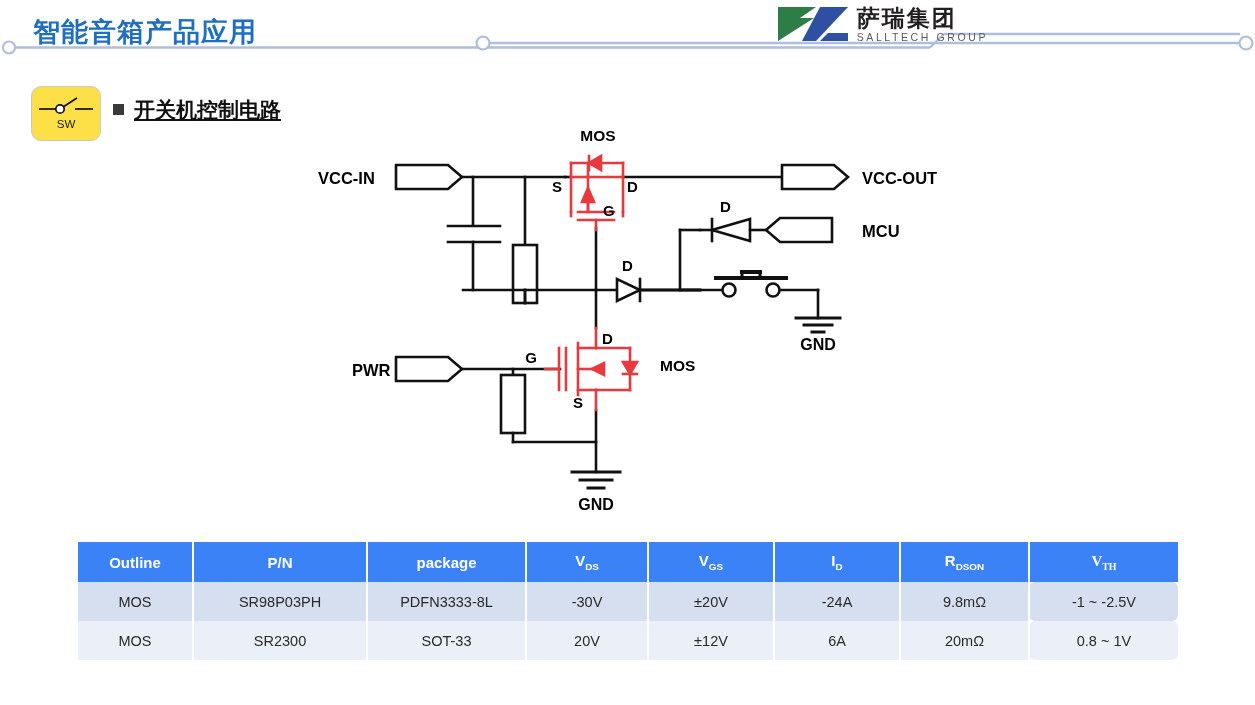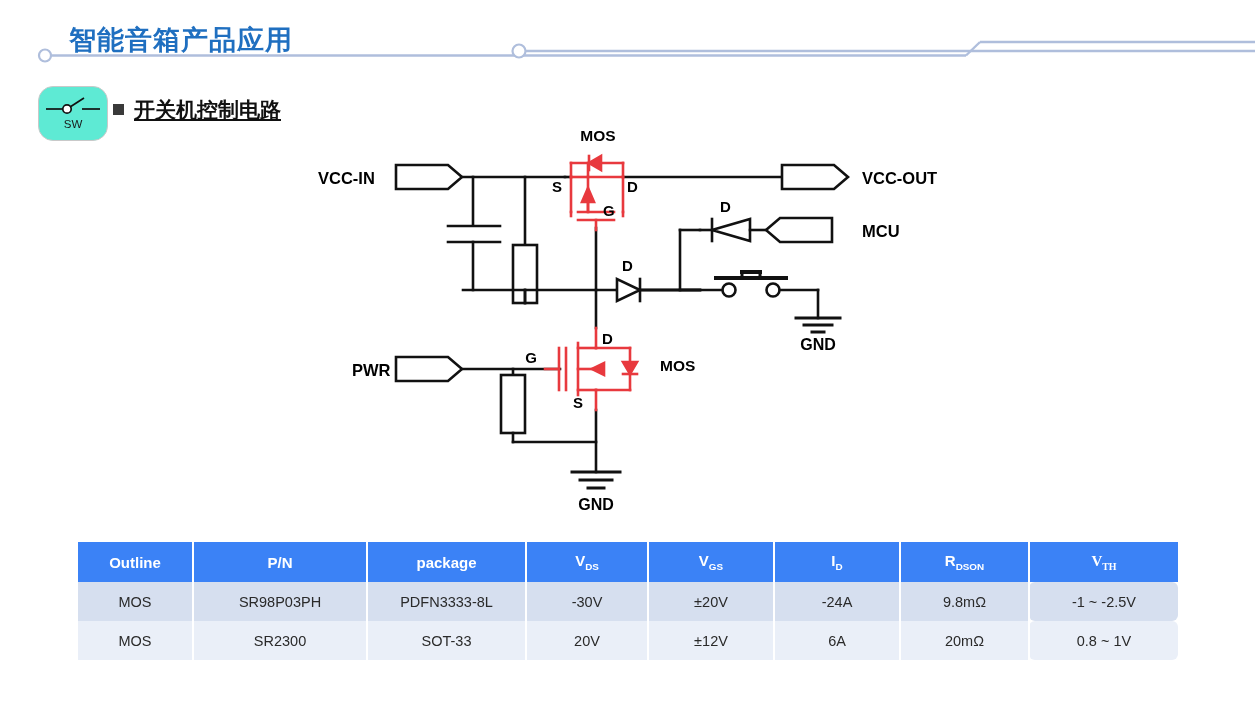--- a/index.html
+++ b/index.html
@@ -2,37 +2,37 @@
 <html><head>
 <meta charset="utf-8">
 <style>
   html,body{margin:0;padding:0;}
   body{
     width:1255px;height:705px;background:#ffffff;
     font-family:"Liberation Sans","DejaVu Sans",sans-serif;
     overflow:hidden;position:relative;
   }
   
-  #header{position:absolute;left:0;top:8px;width:996px;height:70px;margin-left:36px;}
+  #header{position:absolute;left:0;top:0;width:996px;height:70px;}
   #page-title{
     position:absolute;left:33px;top:14px;
     font-size:27px;font-weight:bold;color:#1F6FC0;letter-spacing:1px;
     white-space:nowrap;
   }
   #header-deco{position:absolute;left:0;top:0;width:1255px;height:70px;}
   #logo{position:absolute;right:8px;top:2px;height:46px;display:flex;align-items:center;gap:7px;}
   #logo-mark{width:74px;height:40px;}
   #logo-text{display:flex;flex-direction:column;line-height:1;}
   #logo-cn{font-size:23px;font-weight:bold;color:#231f20;letter-spacing:2px;white-space:nowrap;}
   #logo-en{font-size:10.5px;color:#5a5a5a;letter-spacing:2.6px;white-space:nowrap;margin-top:2px;}
 
   
   #sw-badge{
     position:absolute;left:31px;top:86px;width:68px;height:53px;
-    border:1px solid #c9c9c9;border-radius:15px;background:#5eead4;margin-left:7px;
+    border:1px solid #c9c9c9;border-radius:10px;background:#fde047;
   }
   #sw-badge svg{position:absolute;left:5px;top:5px;}
   #sw-badge .sw-label{
     position:absolute;left:0;top:31px;width:68px;text-align:center;
     font-size:11.5px;color:#1a1a1a;
   }
   #section-bullet{
     position:absolute;left:113px;top:104px;width:11px;height:11px;background:#3a3a3a;
   }
   #section-heading{
@@ -78,20 +78,32 @@
     <circle cx="483" cy="43" r="6.5" fill="#ffffff" stroke="#AFBEDC" stroke-width="2.2"></circle>
     <line x1="490" y1="43" x2="1240" y2="43" stroke="#AFBEDC" stroke-width="2.4"></line>
 
     <line x1="930" y1="47.5" x2="944" y2="34" stroke="#AFBEDC" stroke-width="2.4"></line>
     <line x1="944" y1="34" x2="1240" y2="34" stroke="#AFBEDC" stroke-width="2.4"></line>
     <line x1="490" y1="43" x2="1240" y2="43" stroke="#AFBEDC" stroke-width="0"></line>
 
     <circle cx="1246" cy="43" r="6.5" fill="#ffffff" stroke="#AFBEDC" stroke-width="2.2"></circle>
   </svg>
 
+  <div id="logo">
+    <svg id="logo-mark" viewBox="0 0 74 40">
+      <polygon points="2,2 40,2 24,13 38,13 2,36" fill="#2E7D46"></polygon>
+      <polygon points="44,2 72,2 40,36 26,36" fill="#2F4FA3"></polygon>
+      <polygon points="52,28 72,28 72,36 44,36" fill="#2F4FA3"></polygon>
+      <polygon points="30,2 46,2 20,22 8,22" fill="#ffffff" opacity="0"></polygon>
+    </svg>
+    <div id="logo-text">
+      <div id="logo-cn">萨瑞集团</div>
+      <div id="logo-en">SALLTECH GROUP</div>
+    </div>
+  </div>
 </div>
 
 <div id="sw-badge">
   <svg width="58" height="26" viewBox="0 0 58 26">
     <line x1="2" y1="17" x2="19" y2="17" stroke="#111" stroke-width="1.7"></line>
     <circle cx="23" cy="17" r="4.2" fill="#fff" stroke="#111" stroke-width="1.7"></circle>
     <line x1="26" y1="15" x2="40" y2="6" stroke="#111" stroke-width="1.7"></line>
     <line x1="38" y1="17" x2="56" y2="17" stroke="#111" stroke-width="1.7"></line>
   </svg>
   <div class="sw-label">SW</div>

